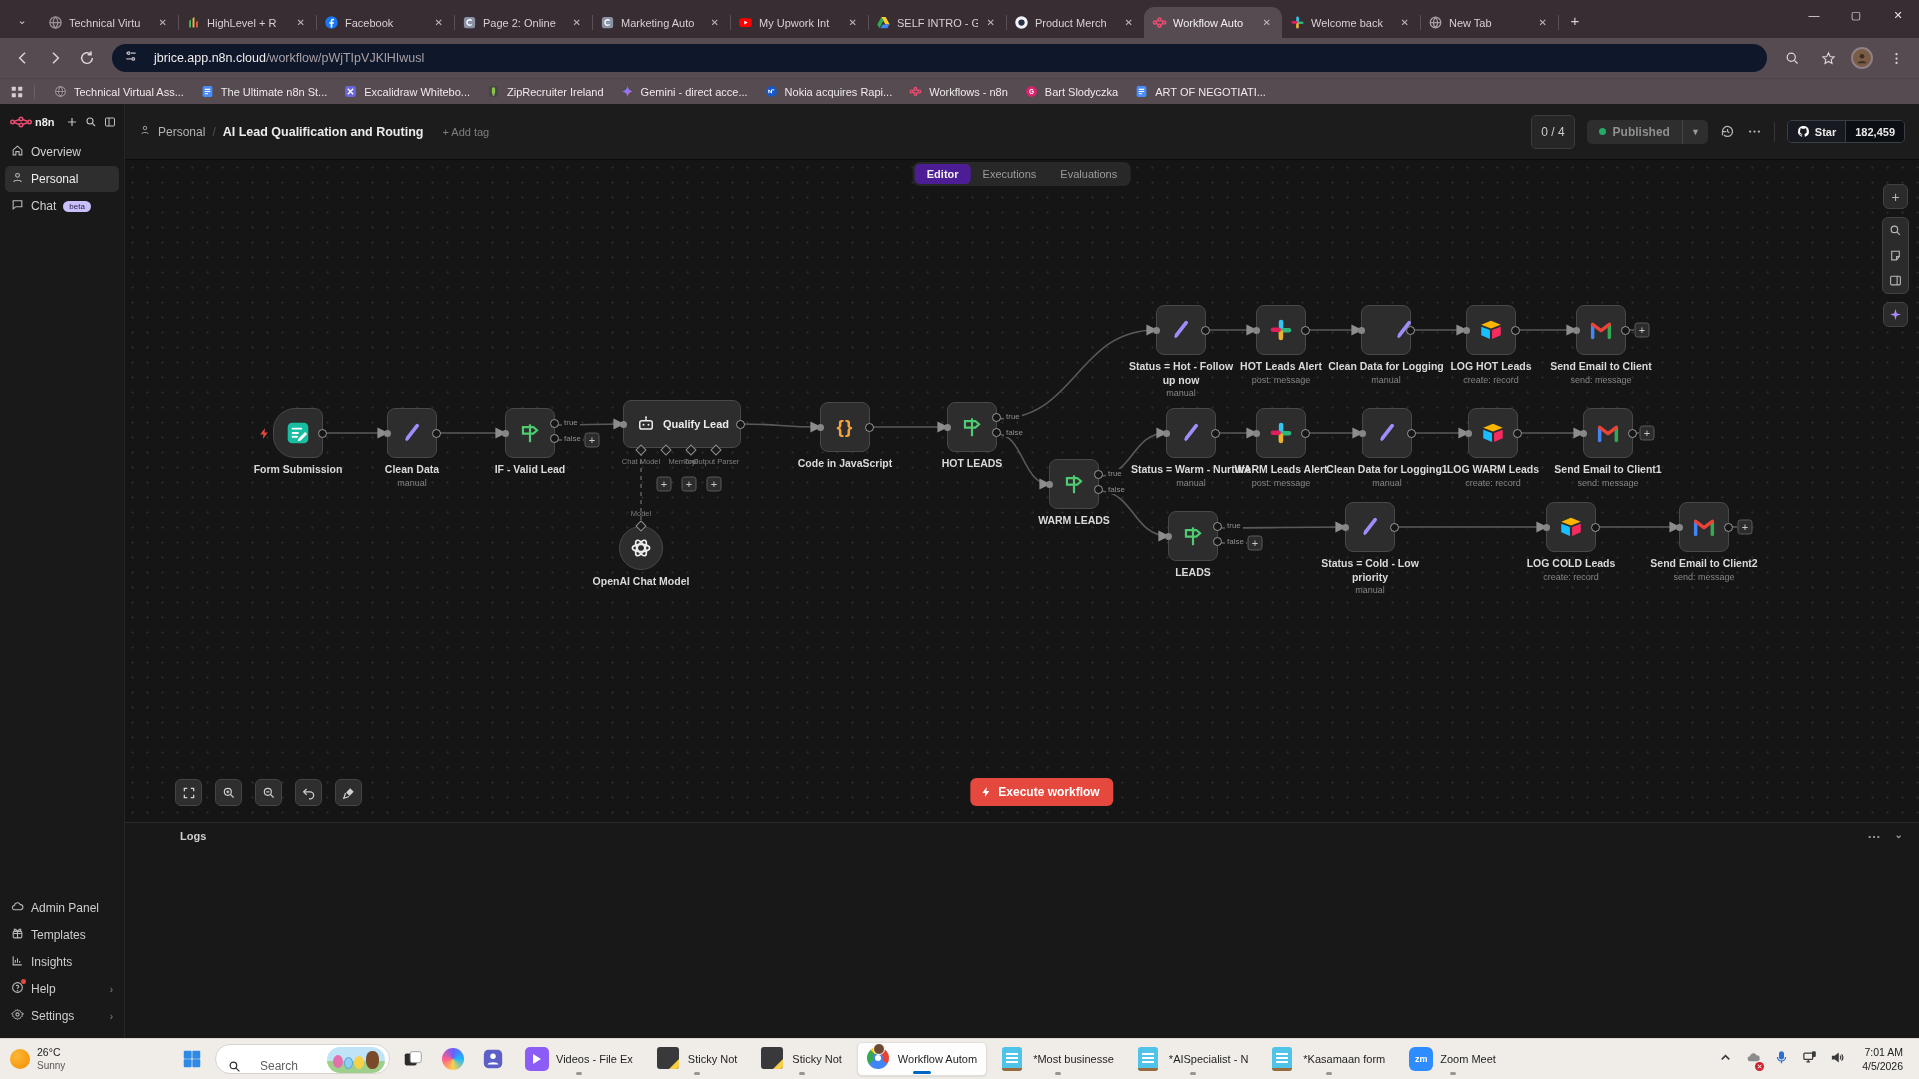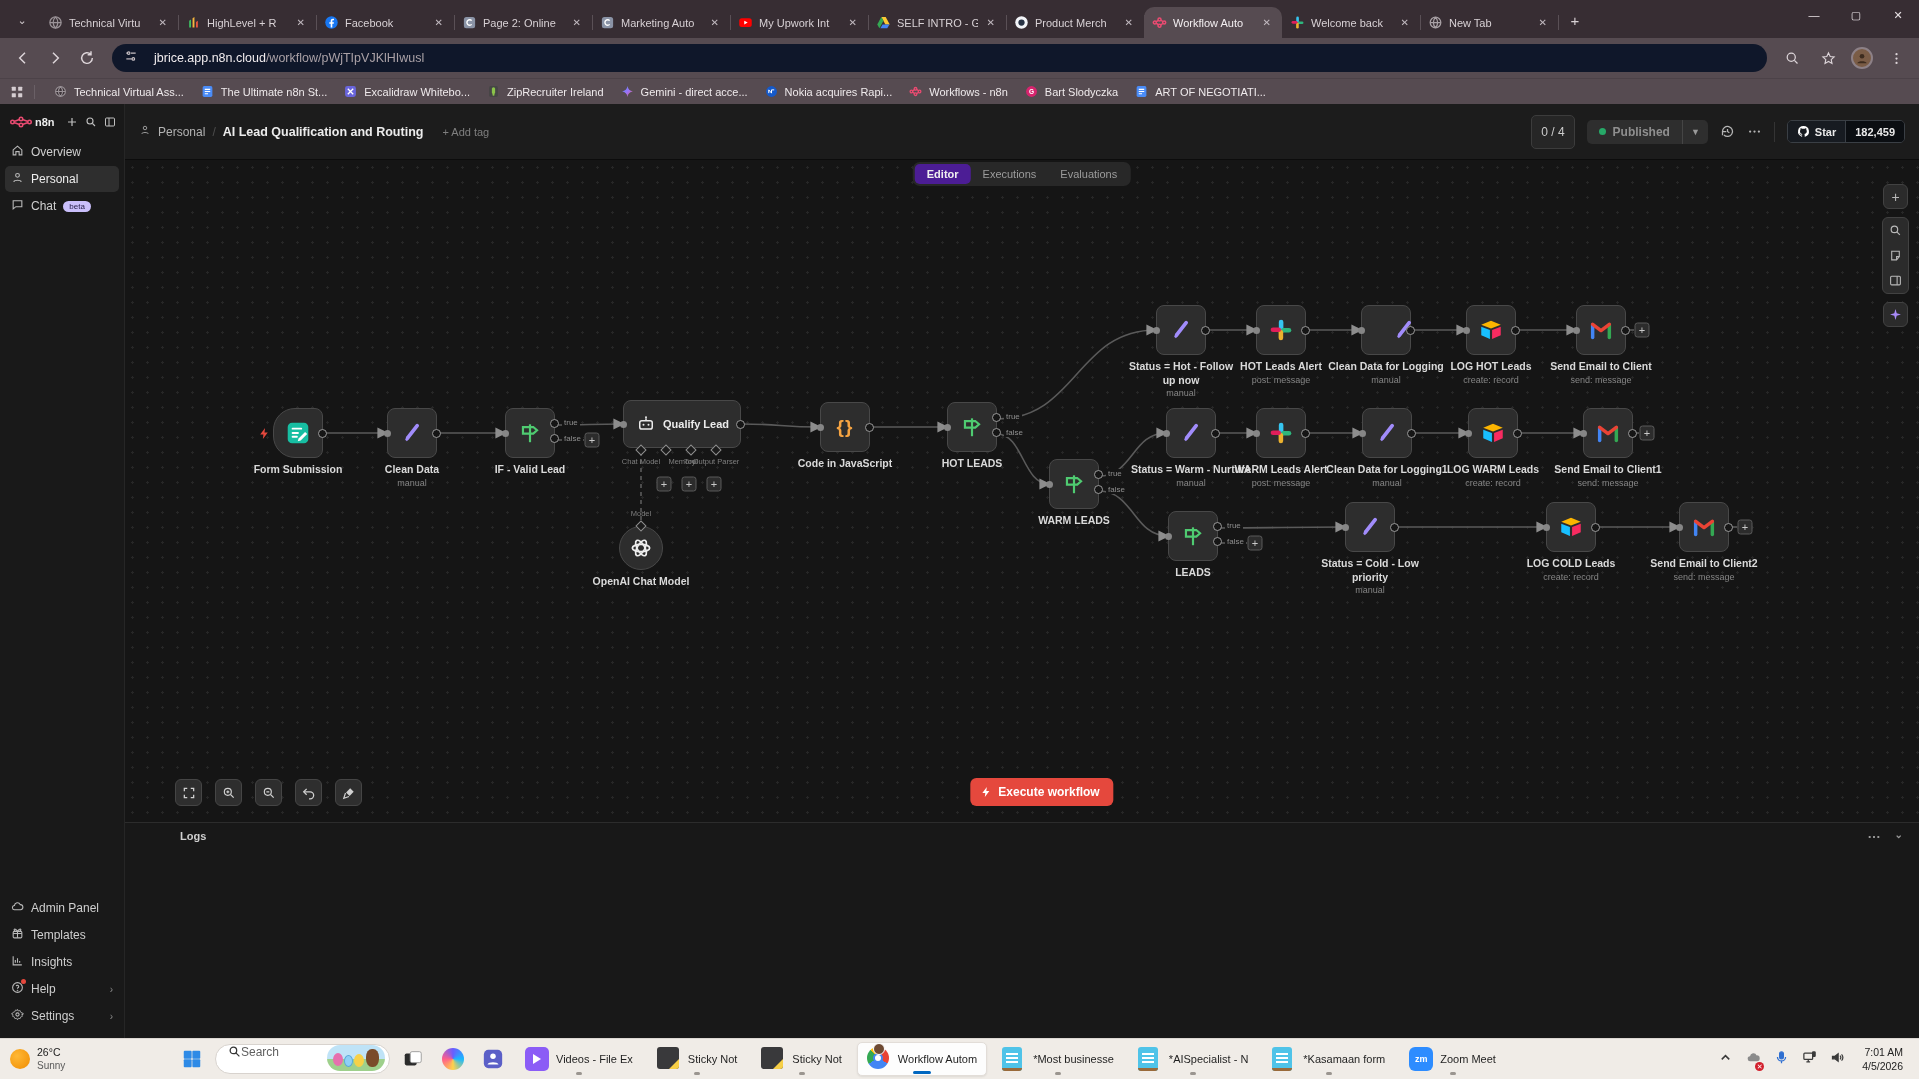--- a/index.html
+++ b/index.html
@@ -123,21 +123,21 @@
 
   
   .taskbar { height:41px; background:#f0ece7; display:flex; align-items:center; padding:0 10px; position:relative; border-top:1px solid #dcd7d2; }
   .weather { display:flex; align-items:center; gap:7px; width:165px; }
   .sun { width:20px; height:20px; border-radius:50%; background:radial-gradient(circle at 35% 35%, #ffb835, #f08c00); }
   .wtxt { font-size:10.5px; color:#222; line-height:1.3; }
   .wtxt .wd { color:#5a5a5a; font-size:10px; }
   .tb-center { display:flex; align-items:center; gap:6px; }
   .tb-ic { width:34px; height:34px; border-radius:5px; display:flex; align-items:center; justify-content:center; position:relative; }
   .tb-ic svg, .tb-ic .glyph { width:22px; height:22px; }
-  .searchpill { width:175px; height:30px; background:#ffffff; border:1px solid #d8d3ce; border-radius:15px; display:flex; align-items:flex-start; padding:0 4px 0 12px; gap:0; }
+  .searchpill { width:175px; height:30px; background:#ffffff; border:1px solid #d8d3ce; border-radius:15px; display:flex; align-items:flex-end; padding:0 4px 0 12px; gap:19px; }
   .searchpill .sp-text { color:#5f5f5f; font-size:12px; flex:1; }
   .easter { width:58px; height:26px; border-radius:13px; background:linear-gradient(#bfe3f7 55%, #9ed08c 55%); position:relative; overflow:hidden; }
   .easter i { position:absolute; border-radius:50%; }
   .tb-app { display:flex; align-items:center; gap:7px; height:34px; padding:0 9px; border-radius:5px; position:relative; }
   .tb-app.active { background:#fdfdfd; border:1px solid #e2ddd8; box-shadow:0 1px 2px rgba(0,0,0,.08); }
   .tb-app.active:after { content:""; position:absolute; bottom:1px; left:50%; transform:translateX(-50%); width:18px; height:3px; border-radius:2px; background:#0067c0; }
   .tb-app.running:after { content:""; position:absolute; bottom:1px; left:50%; transform:translateX(-50%); width:6px; height:3px; border-radius:2px; background:#9a958f; }
   .tb-app .alabel { font-size:11px; color:#1f1f1f; white-space:nowrap; }
   .appico { width:24px; height:24px; position:relative; flex:0 0 24px; }
   .tray { margin-left:auto; display:flex; align-items:center; gap:13px; padding-right:6px; }

